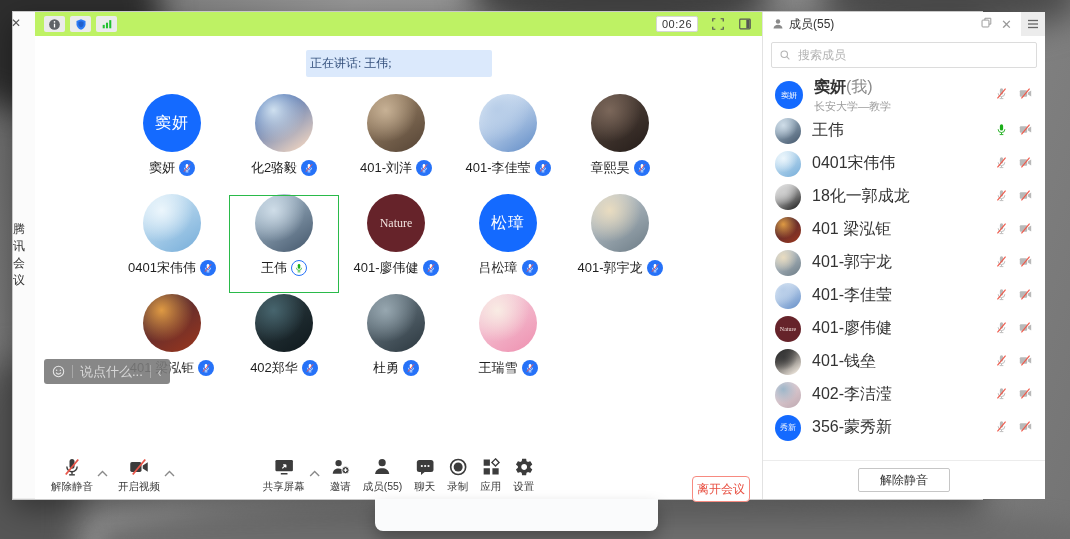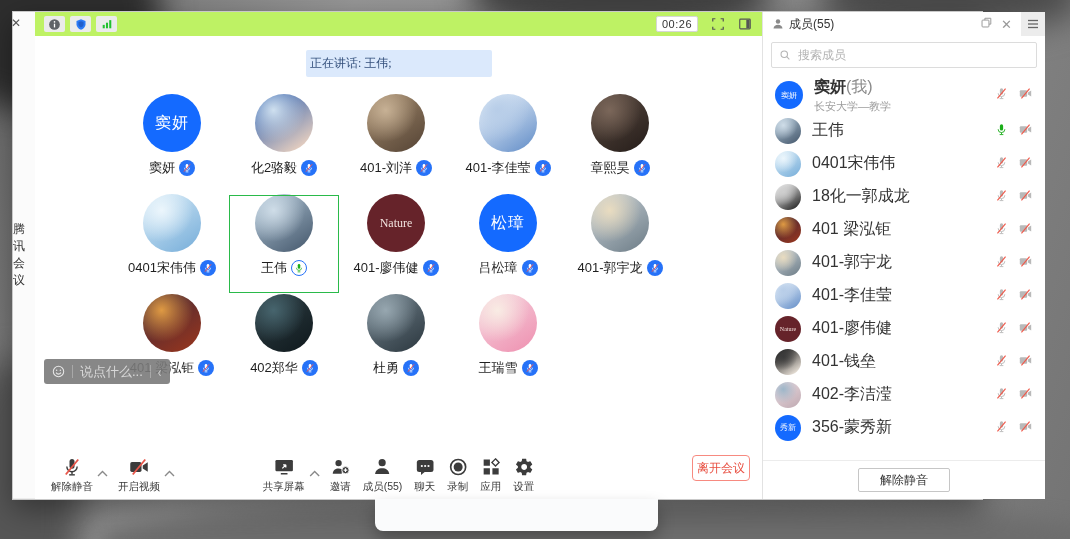--- a/index.html
+++ b/index.html
@@ -60,21 +60,21 @@
 
   
   .toolbar{flex:0 0 48px;position:relative;background:#fff;}
   .tb-group{position:absolute;top:6px;display:flex;align-items:flex-start;}
   .tb-left{left:10px;}
   .tb-center{left:50%;transform:translateX(-50%);}
   .tb-item{display:flex;flex-direction:column;align-items:center;padding:0 6px;cursor:default;}
   .tb-icon{height:20px;display:flex;align-items:center;justify-content:center;}
   .tb-label{font-size:10.5px;color:#3a3a3a;margin-top:3px;white-space:nowrap;}
   .tb-caret{margin:7px 4px 0 -2px;}
-  .leave-btn{position:absolute;right:12px;top:4px;width:58px;height:26px;border:1px solid #f78a80;border-radius:4px;
+  .leave-btn{position:absolute;right:12px;top:25px;width:58px;height:26px;border:1px solid #f78a80;border-radius:4px;
     color:#e84e40;font-size:12px;background:#fff;display:flex;align-items:center;justify-content:center;box-sizing:border-box;}
 
   
   .sidebar{width:283px;border-left:1px solid #e2e2e2;background:#fff;display:flex;flex-direction:column;box-sizing:border-box;min-height:0;}
   .sb-header{flex:0 0 24px;display:flex;align-items:center;padding-left:9px;}
   .sb-title{font-size:12px;color:#333;margin-left:5px;}
   .sb-right{margin-left:auto;display:flex;align-items:center;}
   .sb-x{color:#999;font-size:13px;margin:0 9px 0 8px;}
   .sb-menu{width:24px;height:24px;background:#ececec;display:flex;align-items:center;justify-content:center;}
   .search-wrap{margin:6px 8px 8px;height:24px;border:1px solid #dcdcdc;border-radius:2px;display:flex;align-items:center;padding:0 7px;gap:5px;background:#fff;}

